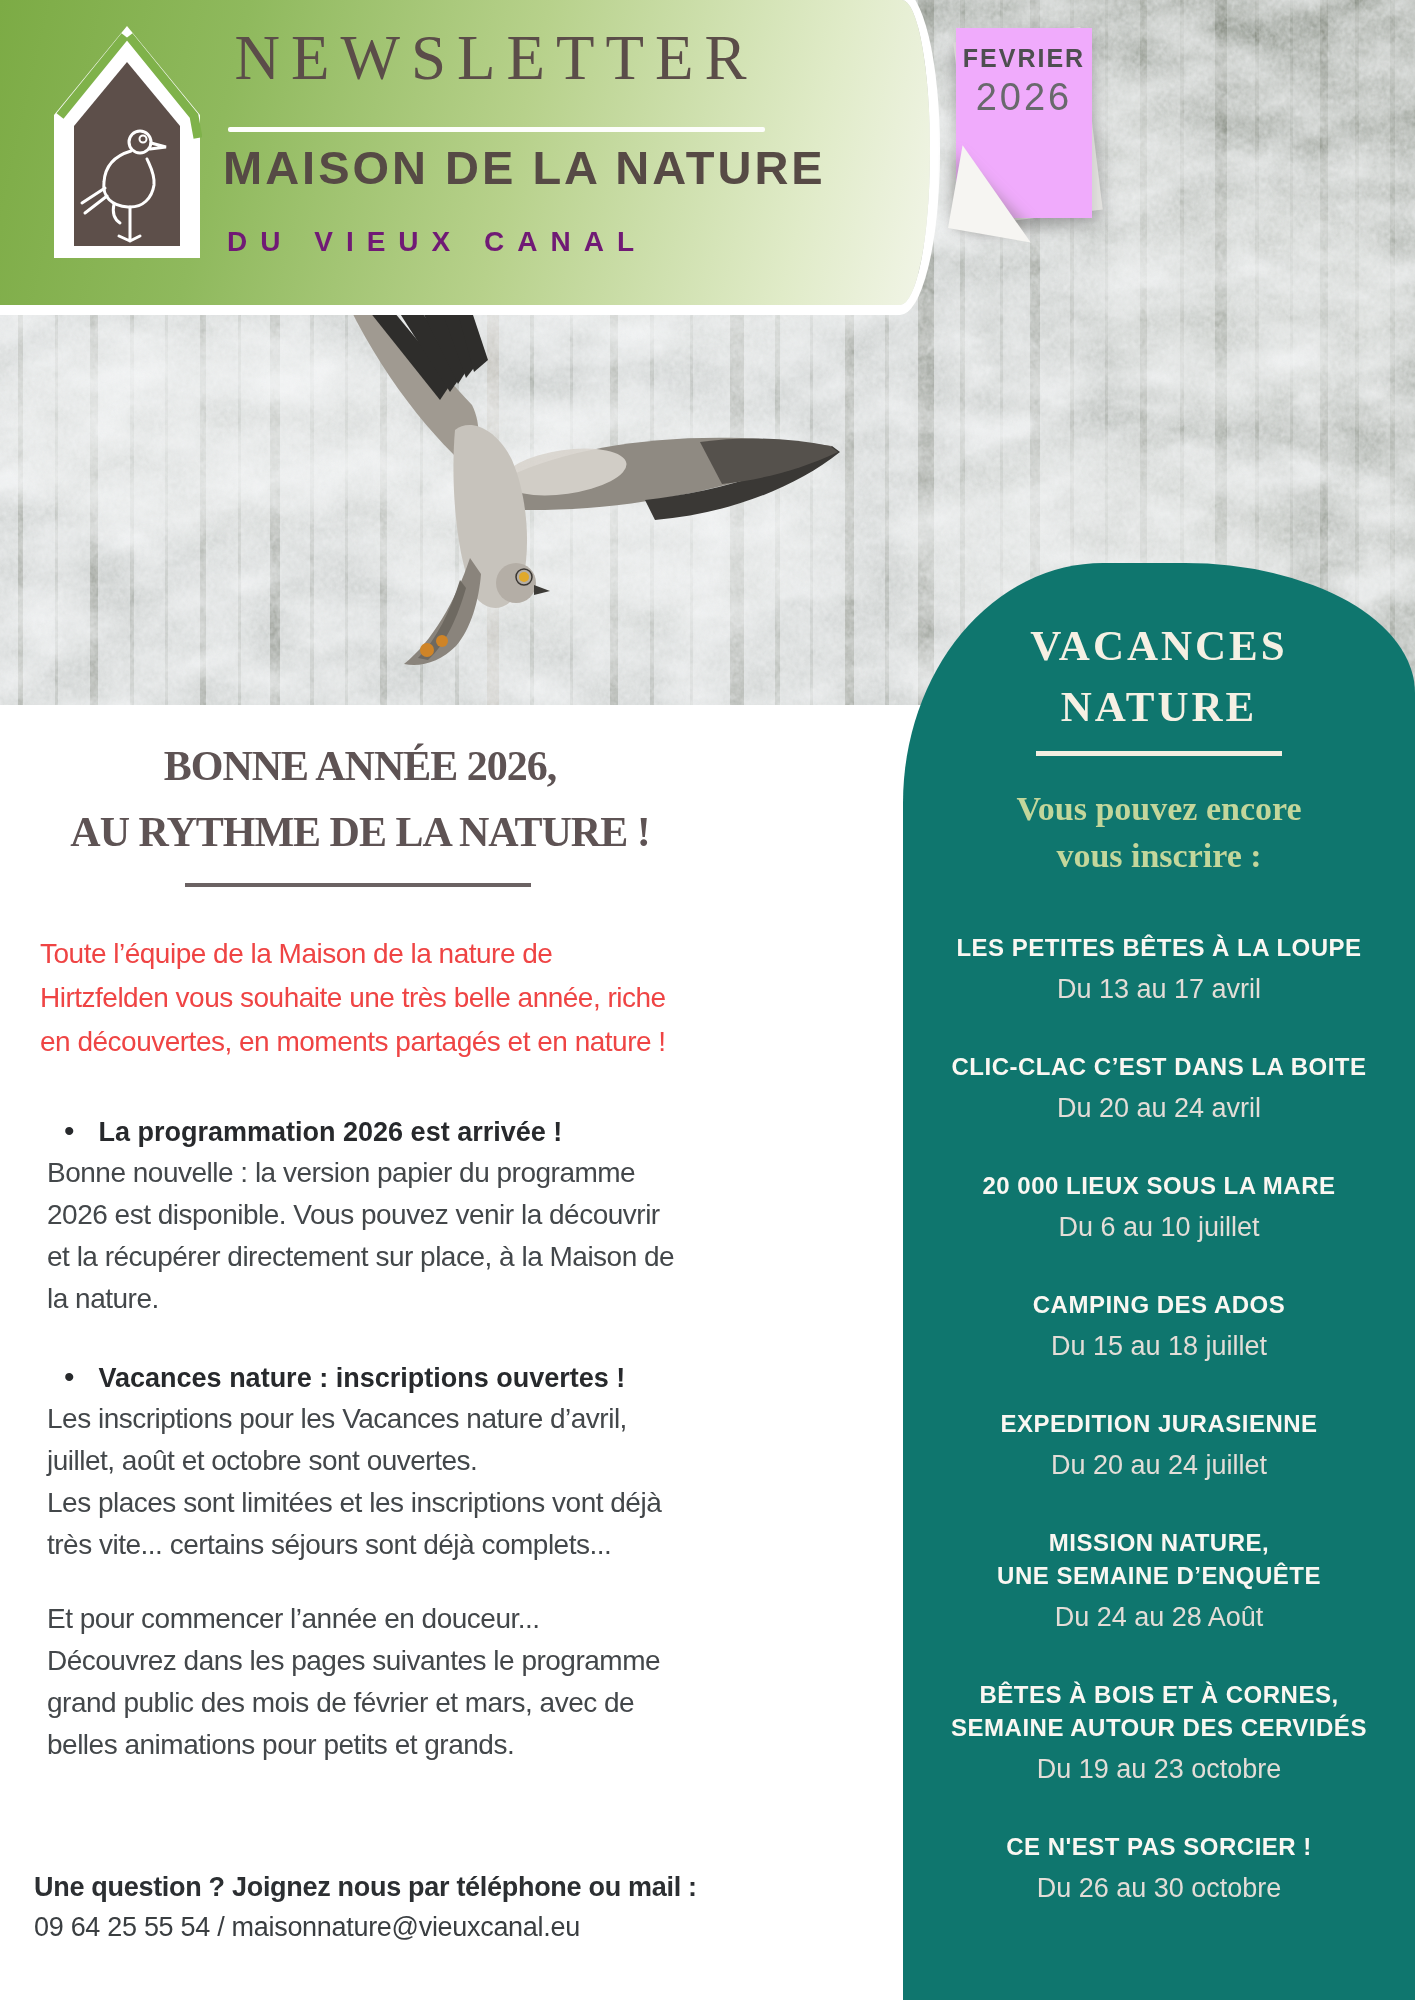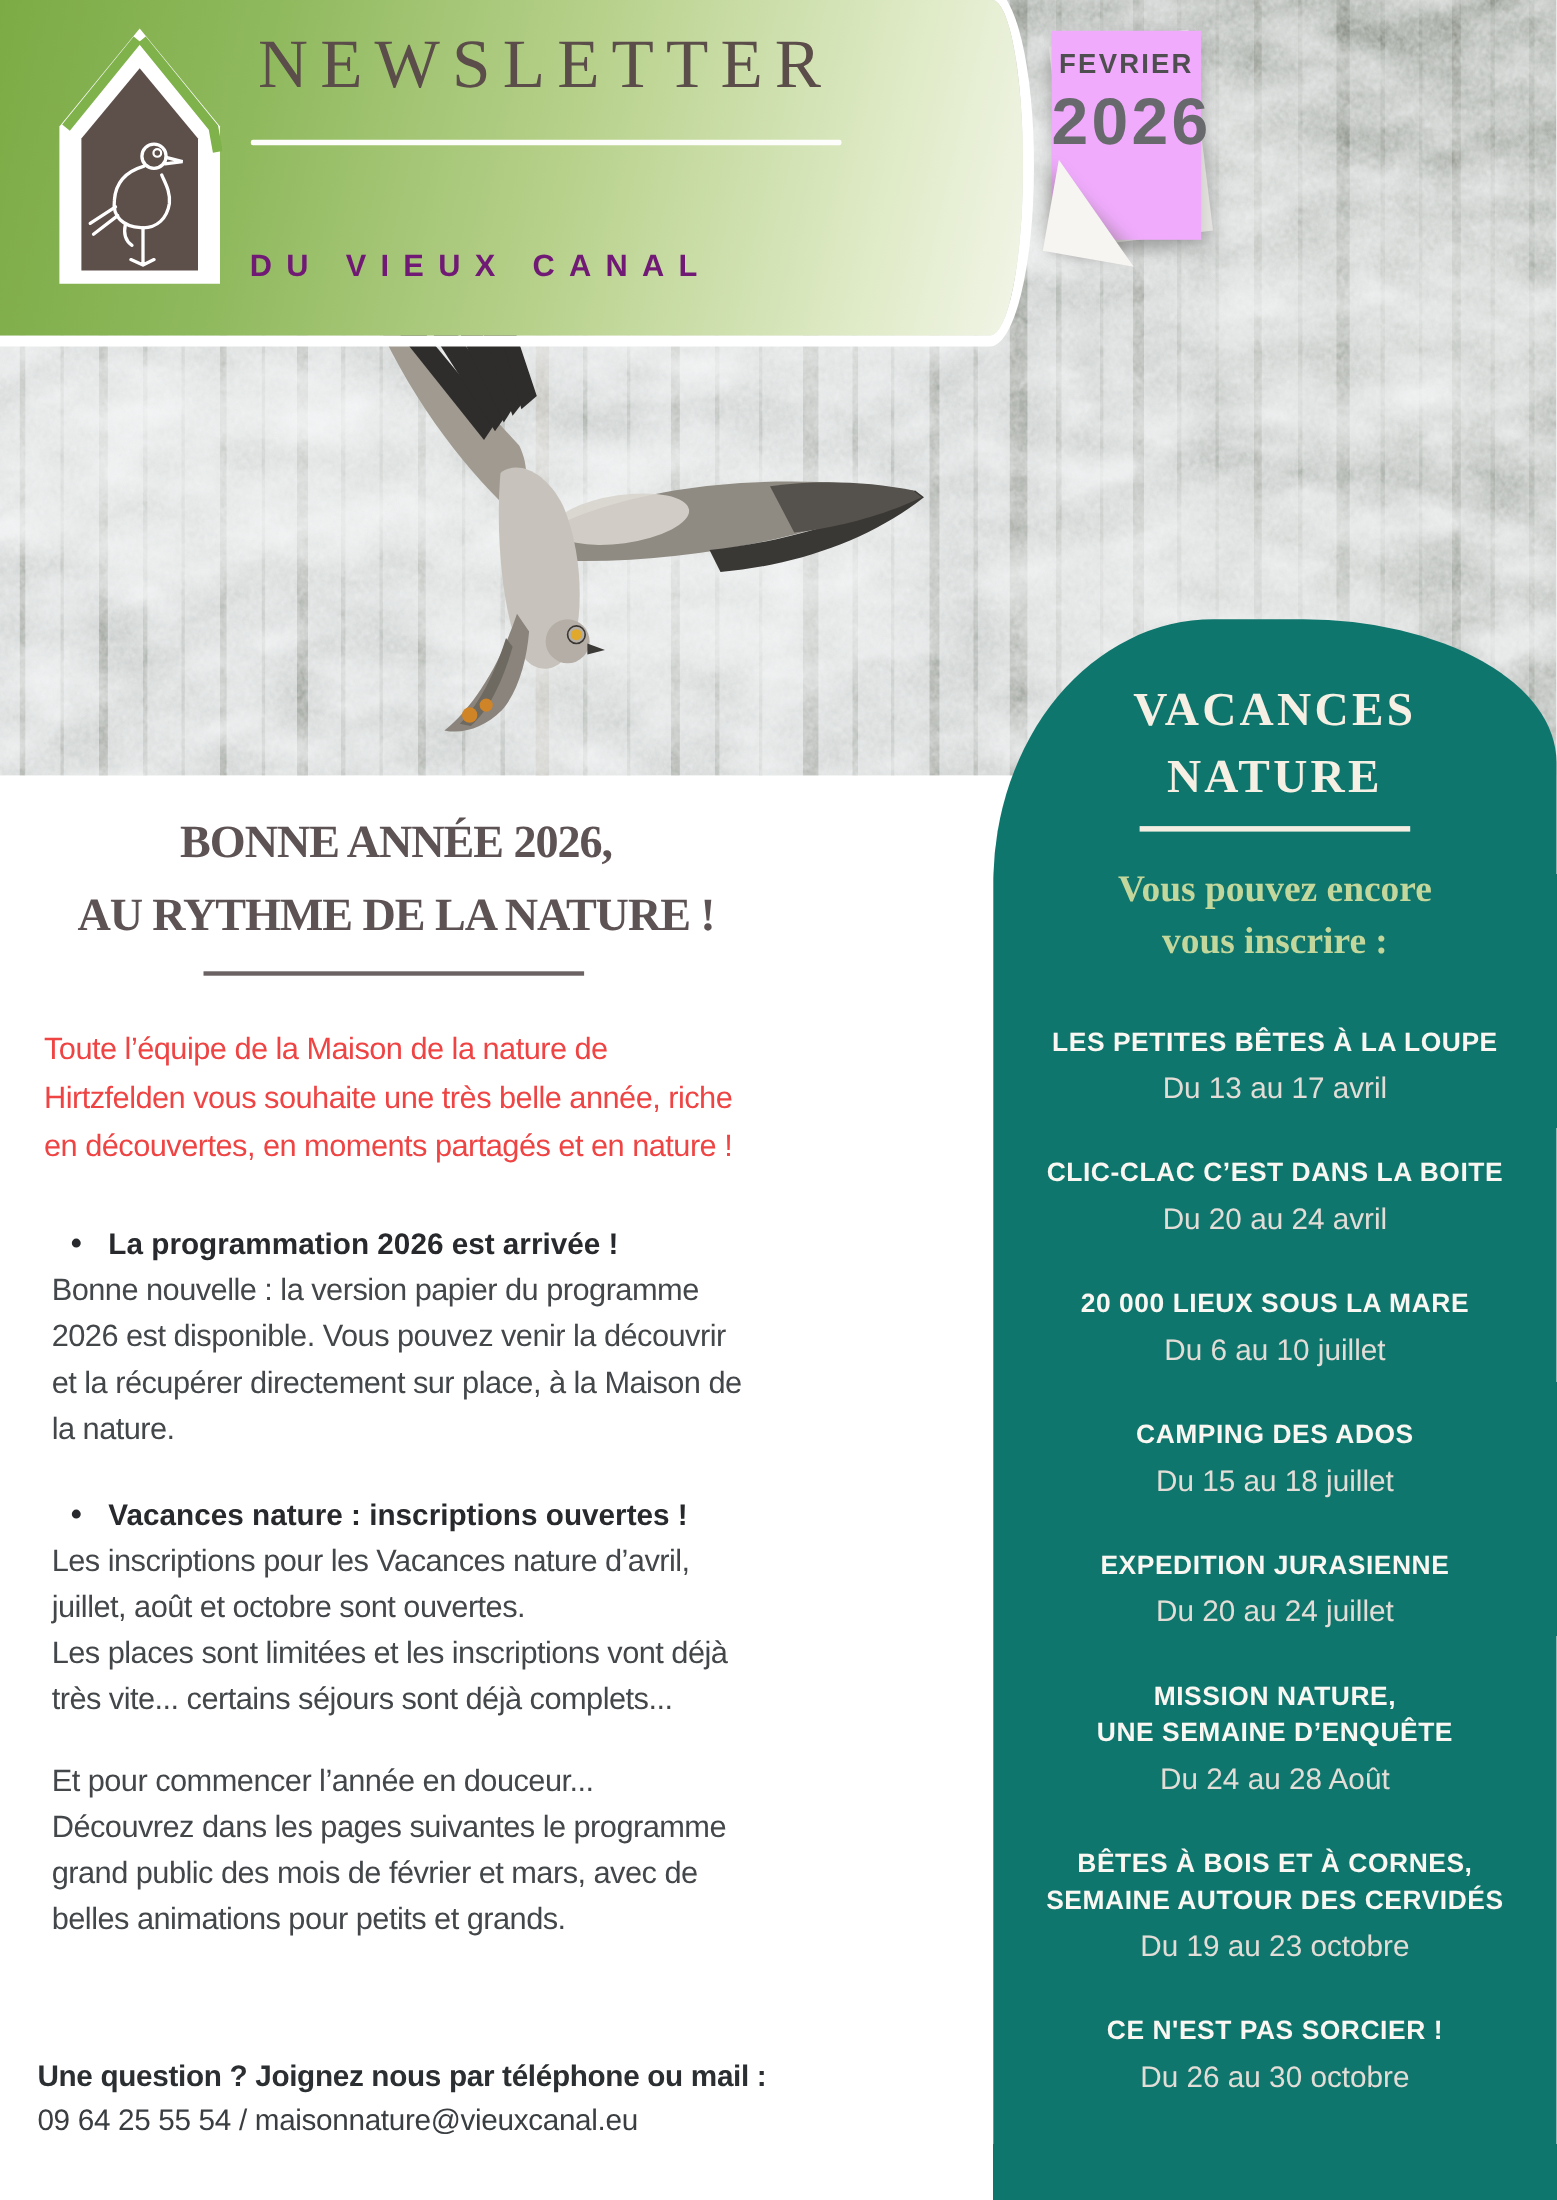--- a/index.html
+++ b/index.html
@@ -48,21 +48,21 @@
     background:#e7e6e3; transform:rotate(-7deg); transform-origin:50% 50%;
     box-shadow:0 8px 18px rgba(70,70,70,.35);
   }
   .cal-front {
     position:absolute; left:0; top:0; width:136px; height:190px;
     background:#f0abfc; box-shadow:0 6px 16px rgba(90,90,90,.25);
   }
   .cal-month { position:absolute; left:0; top:16px; width:100%; text-align:center;
     font-size:25px; font-weight:700; letter-spacing:2px; color:#4e4e50; }
   .cal-year { position:absolute; left:0; top:48px; width:100%; text-align:center;
-    font-size:60px; font-weight:700; letter-spacing:3px; color:#68696c; }
+    font-size:38px; font-weight:400; letter-spacing:3px; color:#68696c; }
   .cal-curl-shadow {
     position:absolute; left:-2px; bottom:-12px; width:0; height:0;
     border-bottom:78px solid rgba(110,108,104,.45); border-right:78px solid transparent;
     filter:blur(7px);
   }
   .cal-curl {
     position:absolute; left:-8px; bottom:-10px; width:0; height:0;
     border-bottom:84px solid #f6f5f2; border-right:84px solid transparent;
     transform:rotate(10deg); transform-origin:0 100%;
   }
@@ -256,20 +256,21 @@
         <path d="M79,131 C62,136 53,147 52,162 C50,177 60,186 76,187 C91,188 100,178 102,165 C103,154 98,146 95,139"></path>
         <path d="M53,168 L30,183 M55,176 L33,193"></path>
         <path d="M78,187 L78,221 M78,221 L67,216 M78,221 L88,216"></path>
         <path d="M62,184 C60,193 62,199 68,203"></path>
       </g>
     </svg>
   </div>
 
   <div class="nl-title">NEWSLETTER</div>
   <div class="nl-rule"></div>
+  <div class="org-name">MAISON DE LA NATURE</div>
   <div class="org-sub">DU VIEUX CANAL</div>
 
   <div class="calendar">
     <div class="cal-back"></div>
     <div class="cal-front">
       <div class="cal-month">FEVRIER</div>
       <div class="cal-year">2026</div>
       <div class="cal-curl-shadow"></div>
       <div class="cal-curl"></div>
     </div>

